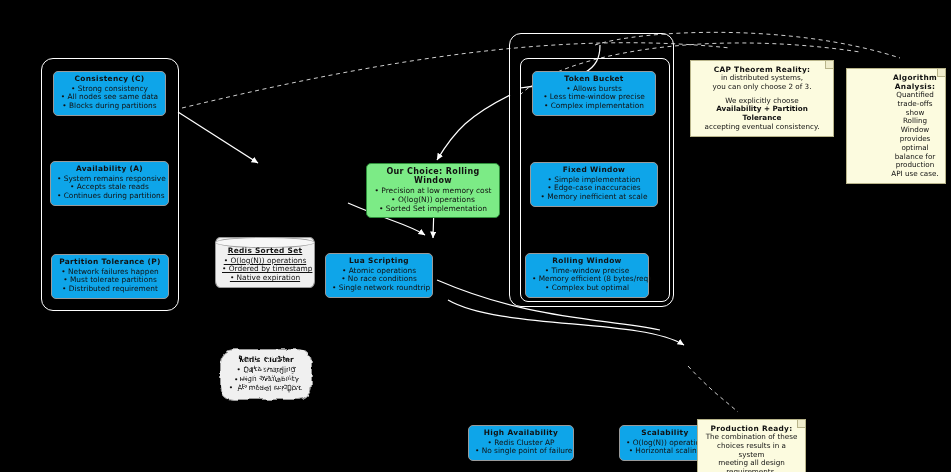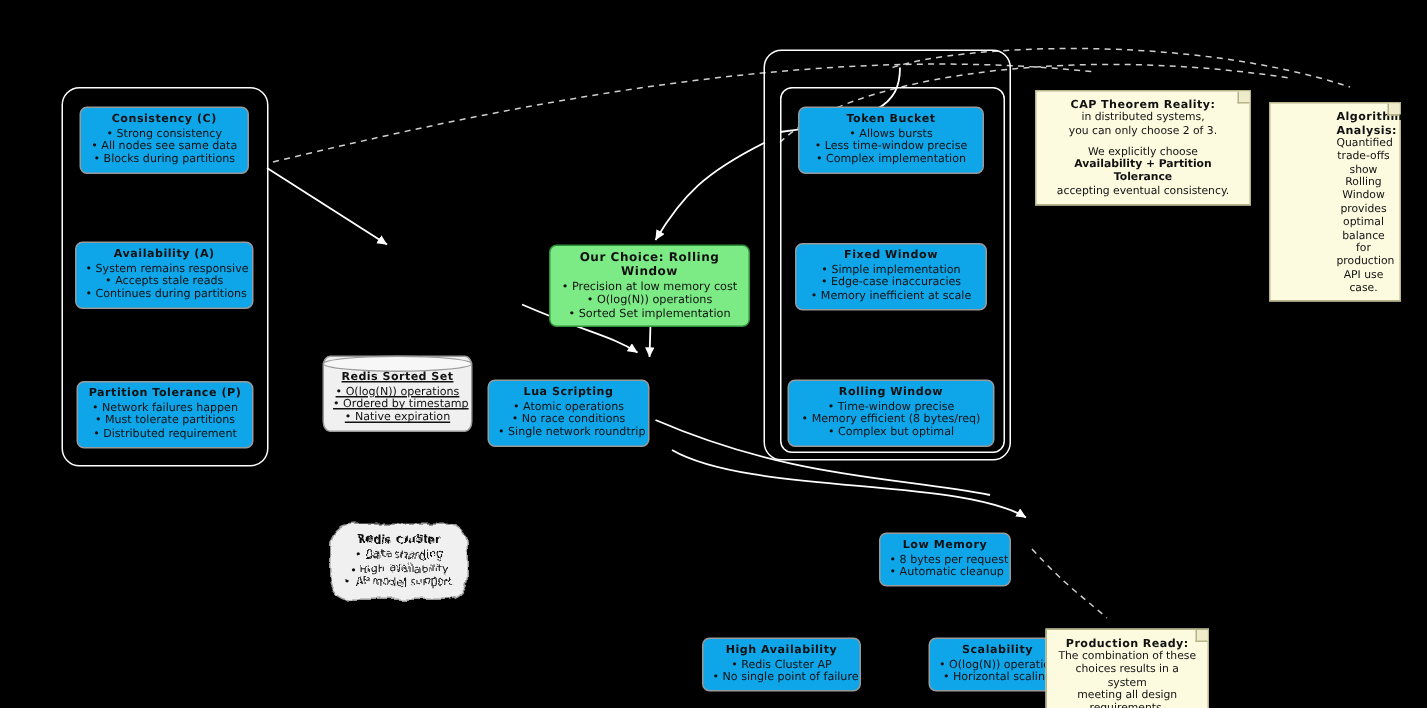--- a/index.html
+++ b/index.html
@@ -137,32 +137,27 @@
     <span class="l">• Allows bursts</span>
     <span class="l">• Less time-window precise</span>
     <span class="l">• Complex implementation</span>
   </div>
   <div class="node" style="left:530px;top:162px;width:128px;">
     <span class="t">Fixed Window</span>
     <span class="l">• Simple implementation</span>
     <span class="l">• Edge-case inaccuracies</span>
     <span class="l">• Memory inefficient at scale</span>
   </div>
-  <div class="node" style="left:525px;top:253px;width:138px;">
+  <div class="node" style="left:525px;top:253px;width:124px;">
     <span class="t">Rolling Window</span>
     <span class="l">• Time-window precise</span>
     <span class="l">• Memory efficient (8 bytes/req)</span>
     <span class="l">• Complex but optimal</span>
   </div>
 
-  <div class="node" style="left:586px;top:355px;width:88px;">
-    <span class="t">Low Memory</span>
-    <span class="l">• 8 bytes per request</span>
-    <span class="l">• Automatic cleanup</span>
-  </div>
   <div class="node" style="left:468px;top:425px;width:106px;">
     <span class="t">High Availability</span>
     <span class="l">• Redis Cluster AP</span>
     <span class="l">• No single point of failure</span>
   </div>
   <div class="node" style="left:619px;top:425px;width:92px;">
     <span class="t">Scalability</span>
     <span class="l">• O(log(N)) operations</span>
     <span class="l">• Horizontal scaling</span>
   </div>
@@ -170,21 +165,21 @@
   <div class="note" style="left:690px;top:60px;width:144px;">
     <span class="t">CAP Theorem Reality:</span>
     <span class="l">in distributed systems,</span>
     <span class="l">you can only choose 2 of 3.</span>
     <span class="sp"></span>
     <span class="l">We explicitly choose</span>
     <span class="l" style="font-weight:bold;">Availability + Partition Tolerance</span>
     <span class="l">accepting eventual consistency.</span>
   </div>
 
-  <div class="note" style="left:846px;top:68px;width:88px;padding-left:44px;">
+  <div class="note" style="left:846px;top:68px;width:100px;padding-left:44px;">
     <span class="t">Algorithm Analysis:</span>
     <span class="l">Quantified trade-offs show</span>
     <span class="l">Rolling Window provides</span>
     <span class="l">optimal balance for</span>
     <span class="l">production API use case.</span>
   </div>
 
   <div class="note" style="left:697px;top:419px;width:109px;">
     <span class="t">Production Ready:</span>
     <span class="l">The combination of these</span>

